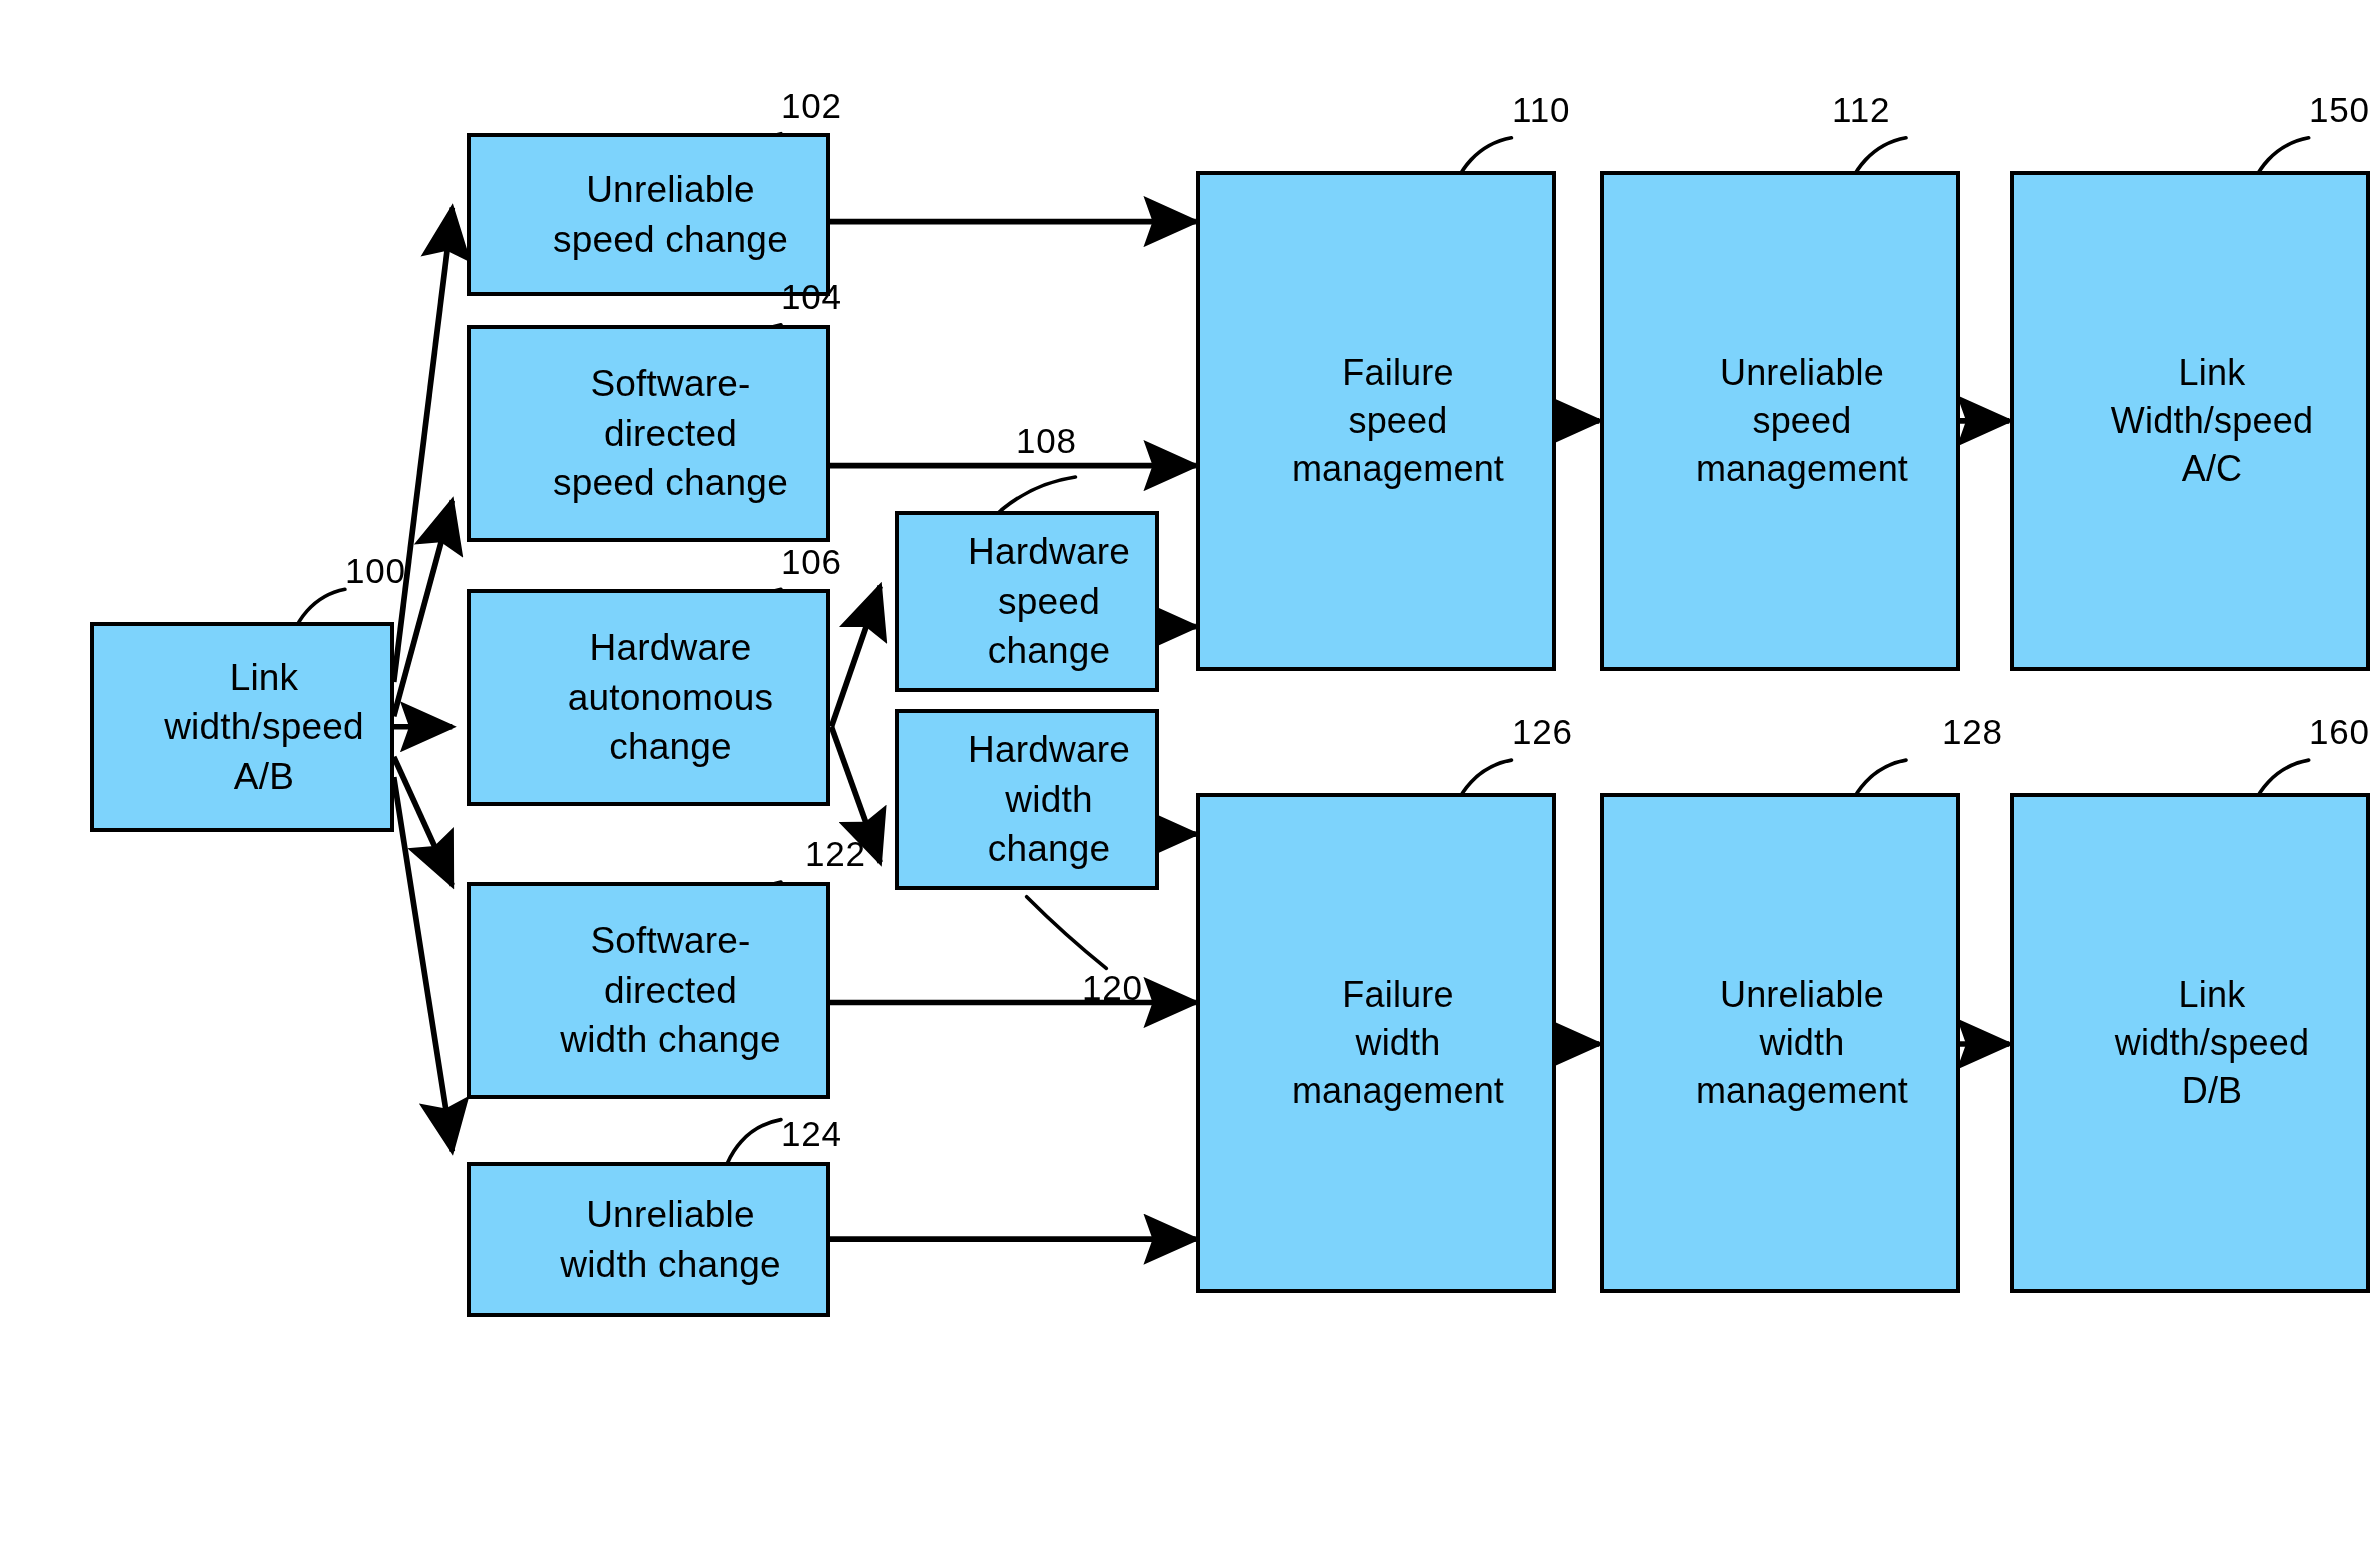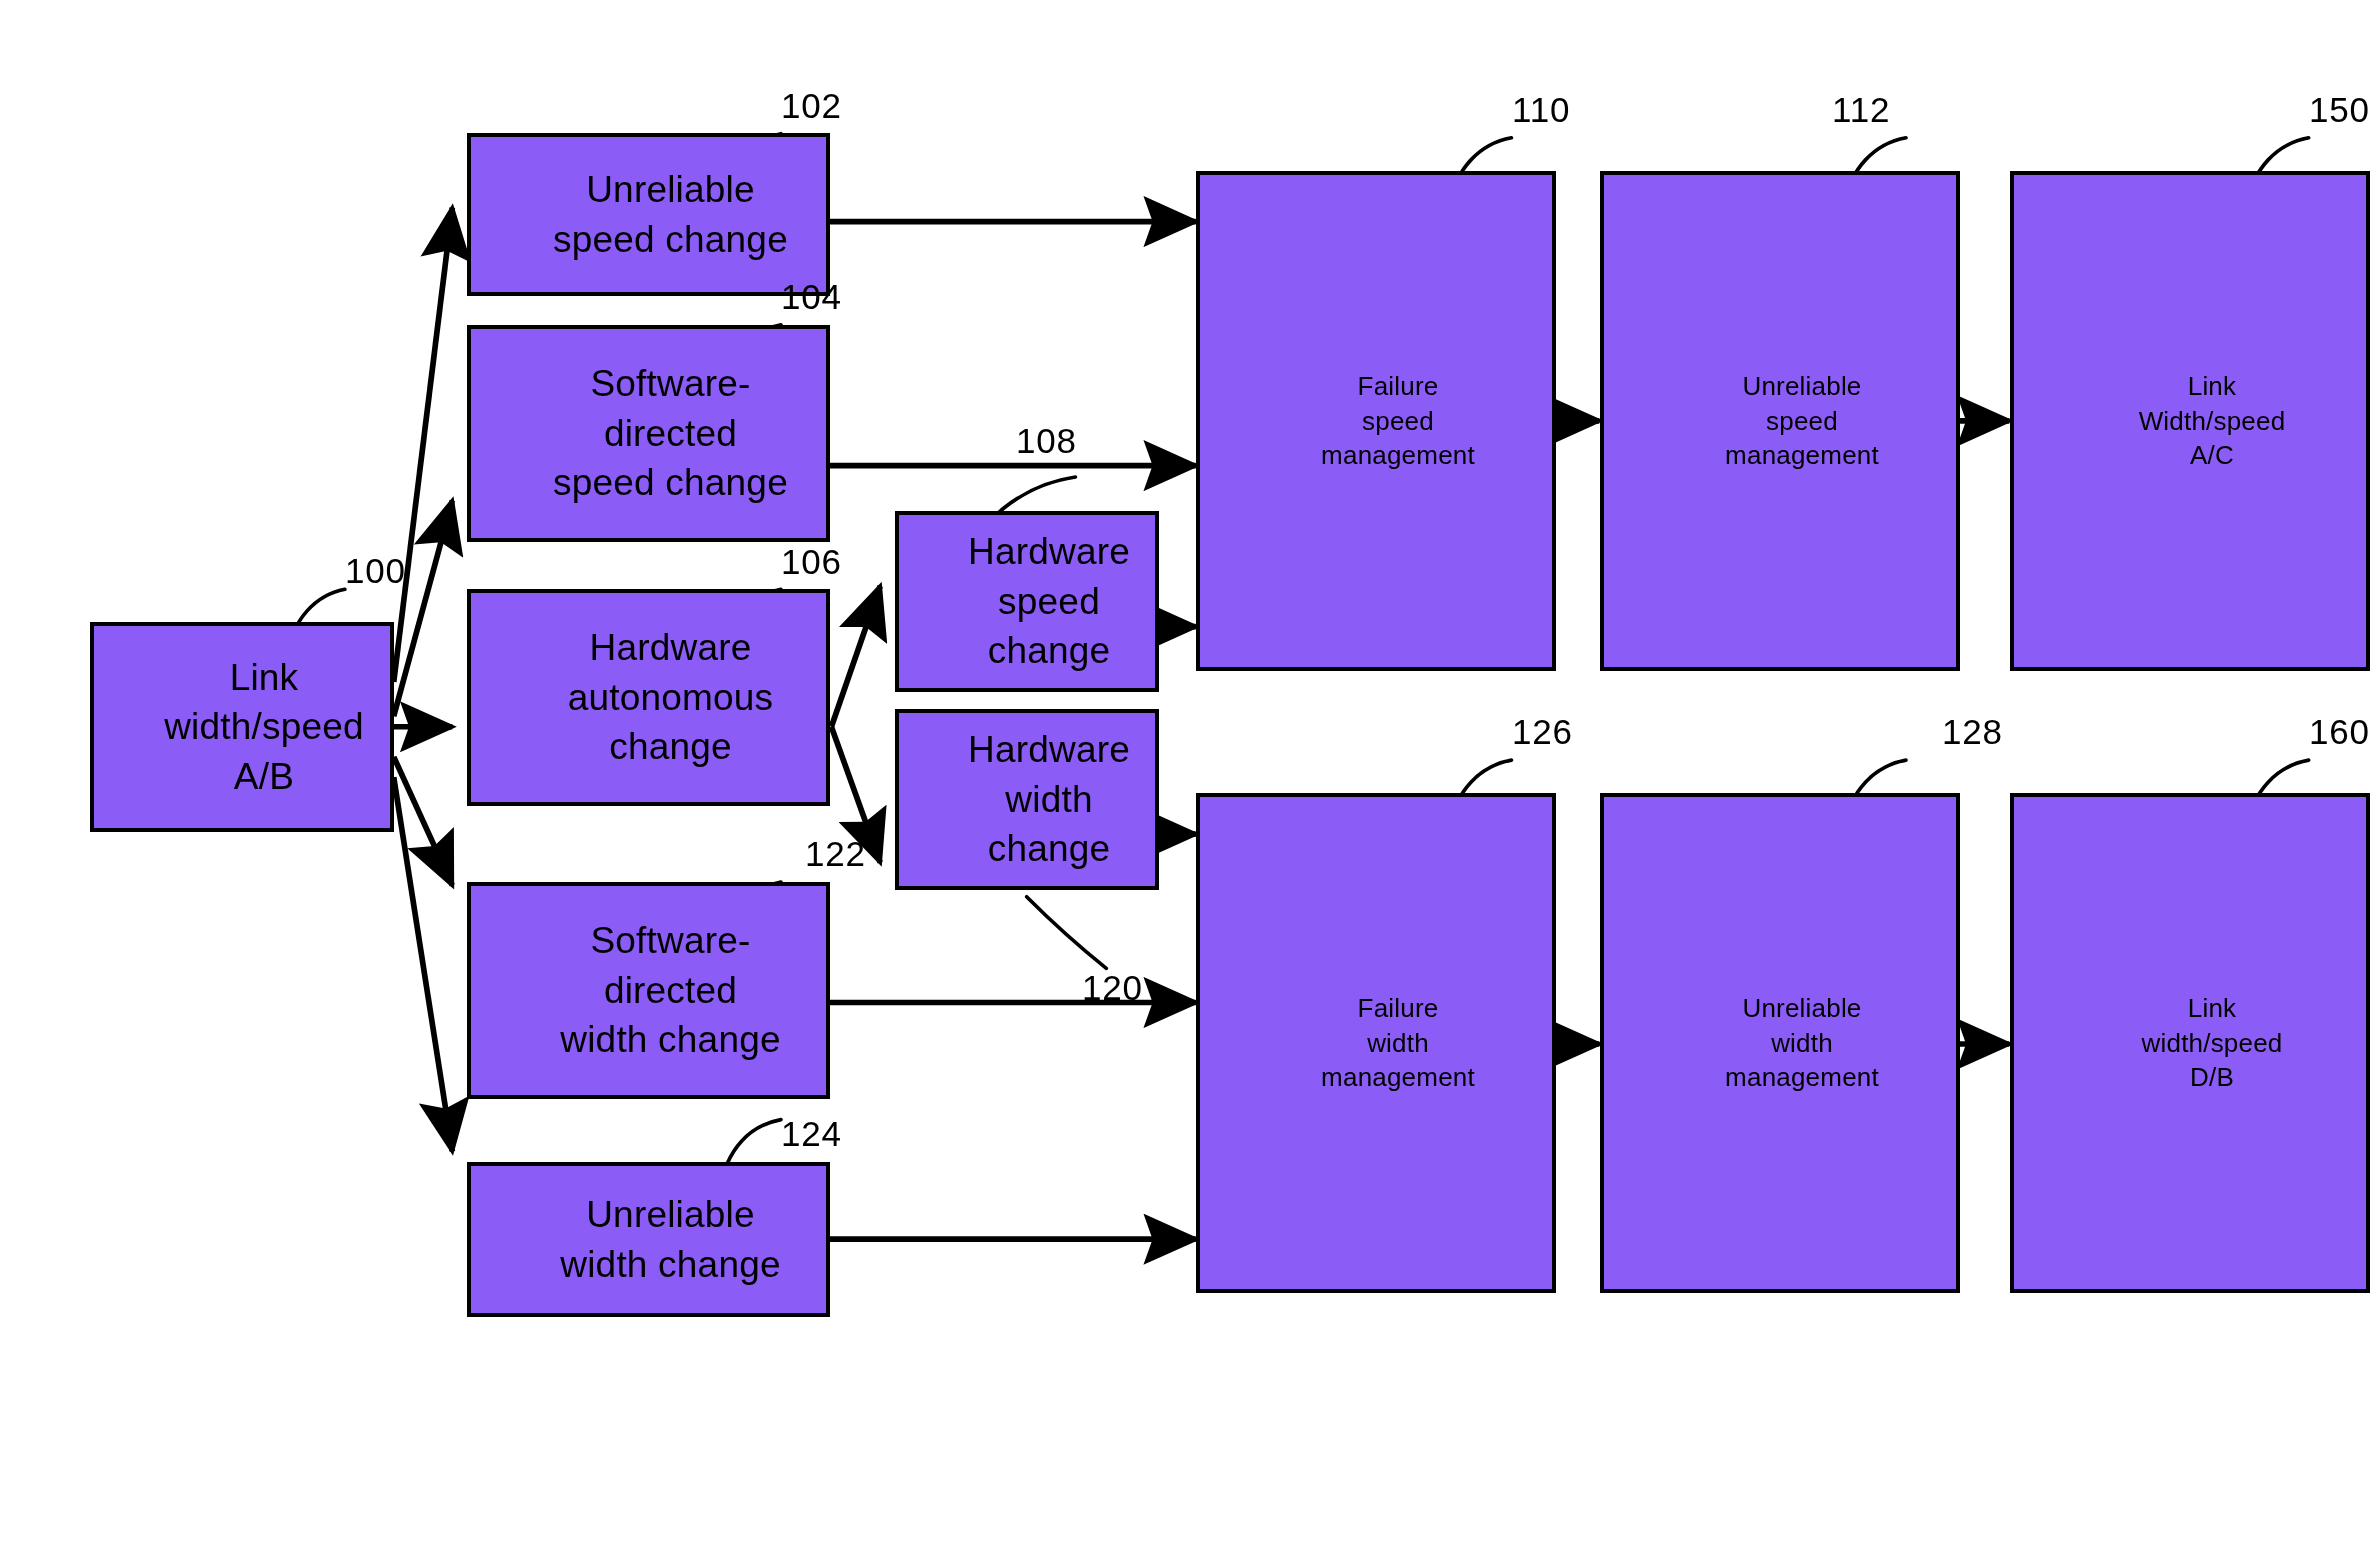--- a/index.html
+++ b/index.html
@@ -22,33 +22,33 @@
     position: absolute;
     left: 0; top: 0;
     width: 2377px;
     height: 1547px;
     pointer-events: none;
   }
   .box {
     position: absolute;
     box-sizing: border-box;
     border: 4.1px solid #000000;
-    background: #8b5cf6;
+    background: #7dd3fc;
     display: flex;
     align-items: center;
     justify-content: center;
     text-align: center;
     color: #000000;
     font-size: 37px;
     line-height: 1.34;
     white-space: pre-line;
     letter-spacing: 0.2px;
     padding-left: 44px;
   }
-  .box.tall { font-size: 26px; }
+  .box.tall { font-size: 36px; }
   .reflabel {
     position: absolute;
     color: #000000;
     font-size: 35px;
     line-height: 1;
     letter-spacing: 0.8px;
     white-space: nowrap;
   }
 </style>
 </head>

